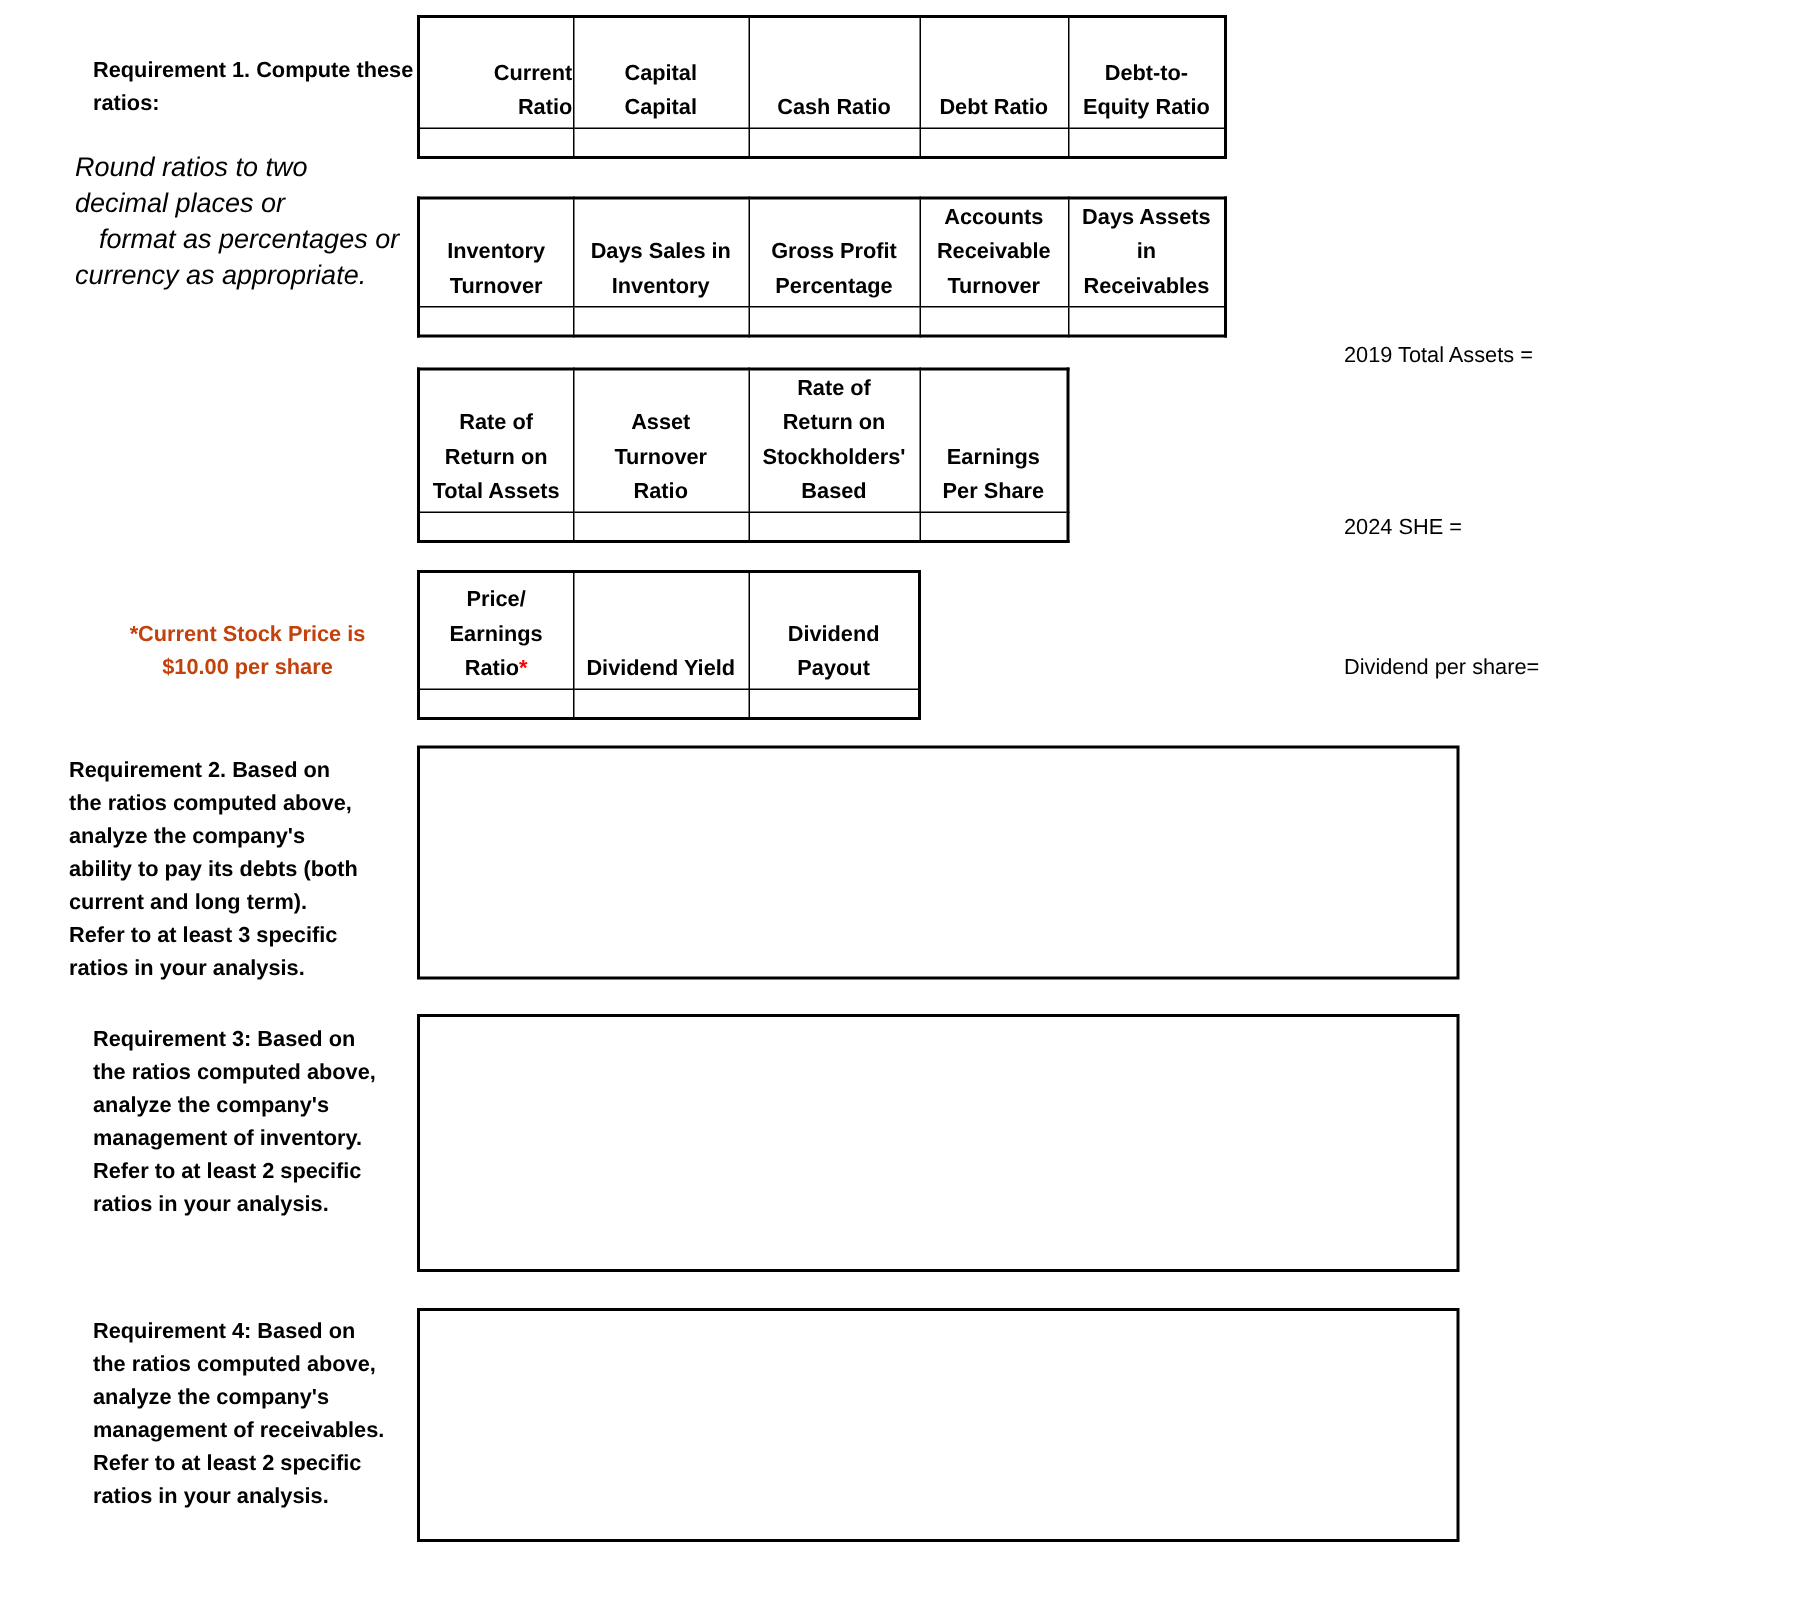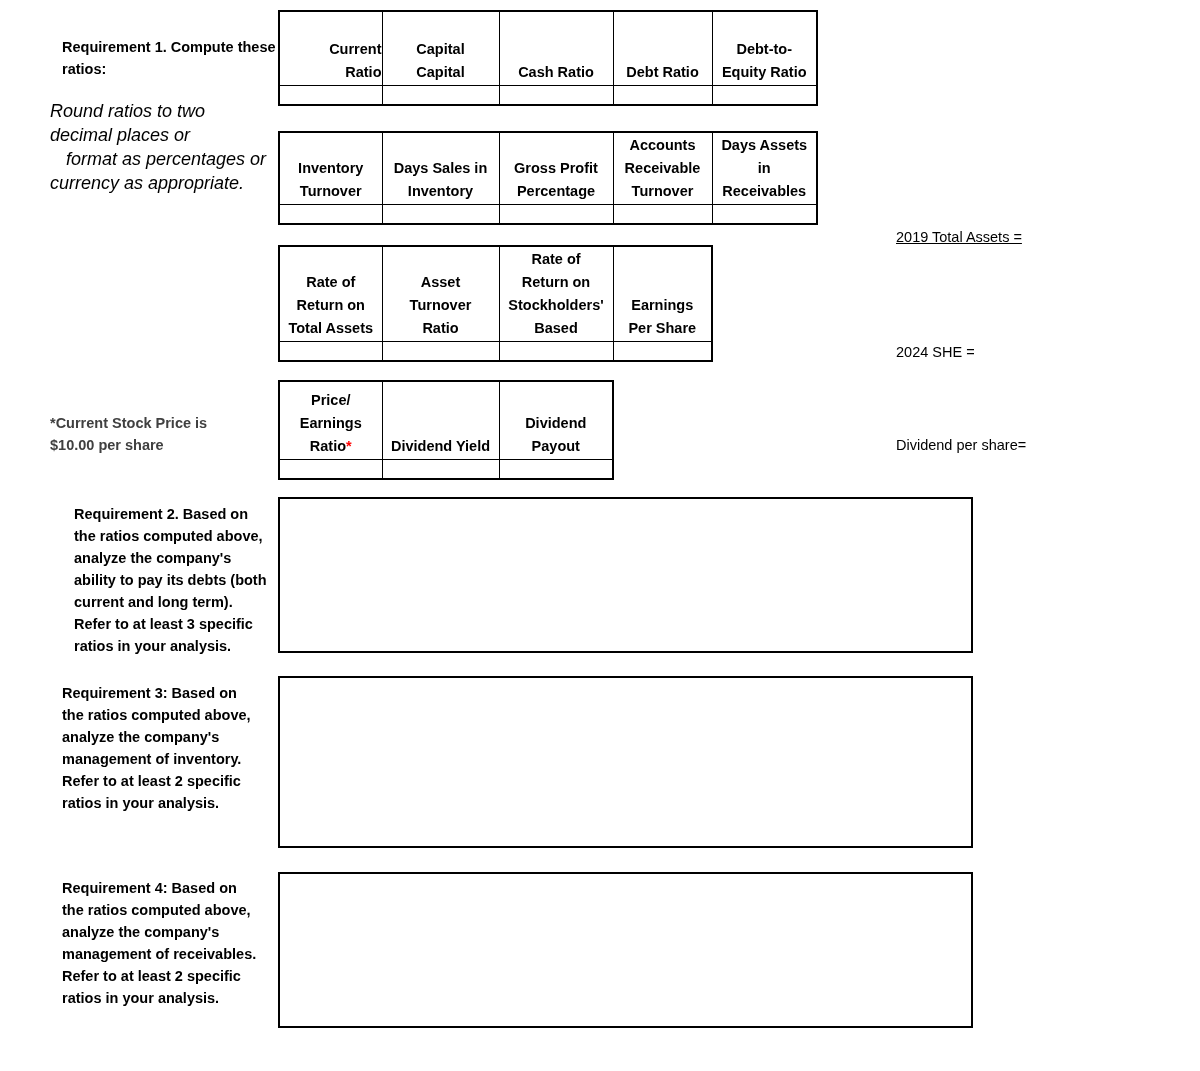--- a/index.html
+++ b/index.html
@@ -84,21 +84,21 @@
 
 <div class="abs instr" style="left:50px; top:36px; width:215px;">Requirement 1. Compute these ratios:</div>
 
 <div class="abs" style="left:50px; top:199px; width:220px;">
   <div class="instr-italic" style="position:absolute; left:0; top:-100px; width:220px;">Round ratios to two</div>
   <div class="instr-italic" style="position:absolute; left:0; top:-76px; width:220px;">decimal places or</div>
   <div class="instr-italic" style="position:absolute; left:0; top:-52px; width:240px;margin-left:16px;">format as percentages or</div>
   <div class="instr-italic" style="position:absolute; left:0; top:-28px; width:240px;">currency as appropriate.</div>
 </div>
 
-<div class="abs instr-red" style="left:50px; top:412px; width:230px; color:#404040;">
+<div class="abs instr-red" style="left:50px; top:412px; width:230px; color:#c2410c;text-align:center;">
   <div>*Current Stock Price is</div>
   <div>$10.00 per share</div>
 </div>
 
 <table class="ratio-table abs" style="left:278px; top:10px; width:538px;">
   <colgroup>
     <col style="width:103px">
       <col style="width:117px">
       <col style="width:114px">
       <col style="width:99px">
@@ -216,25 +216,25 @@
     </td>
   </tr>
   <tr class="input-row">
     <td></td>
     <td></td>
     <td></td>
   </tr>
 </tbody>
   </table>
 
-<div class="abs side-label" style="left:896px; top:227px;text-decoration:underline;">2019 Total Assets =</div>
+<div class="abs side-label" style="left:896px; top:227px;">2019 Total Assets =</div>
 <div class="abs side-label" style="left:896px; top:342px;">2024 SHE =</div>
 <div class="abs side-label" style="left:896px; top:435px;text-align:right;">Dividend per share=</div>
 
-<div class="abs instr" style="left:62px; top:503px; width:215px;">
+<div class="abs instr" style="left:34px; top:503px; width:215px;">
   <div>Requirement 2. Based on</div>
   <div>the ratios computed above,</div>
   <div>analyze the company's</div>
   <div>ability to pay its debts (both</div>
   <div>current and long term).</div>
   <div>Refer to at least 3 specific</div>
   <div>ratios in your analysis.</div>
 </div>
 
 <div class="abs answer-box" style="left:278px; top:497px; width:695px; height:156px;"></div>

